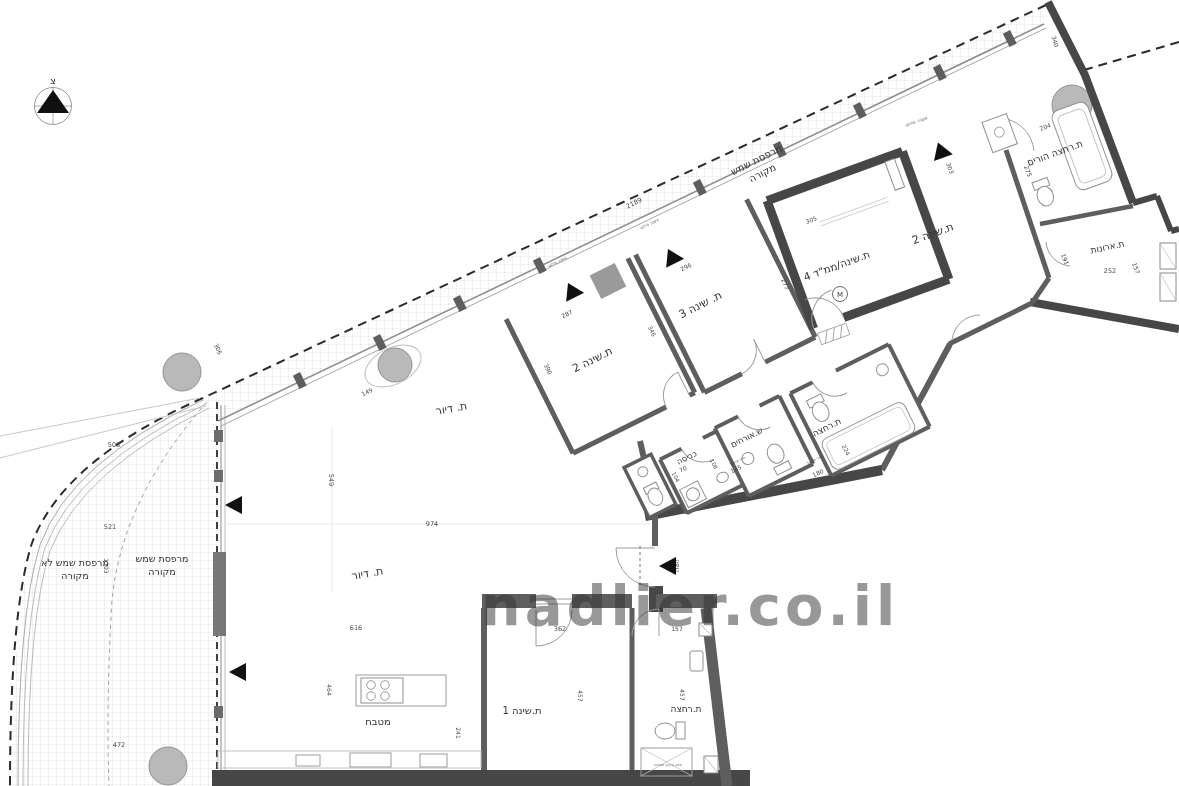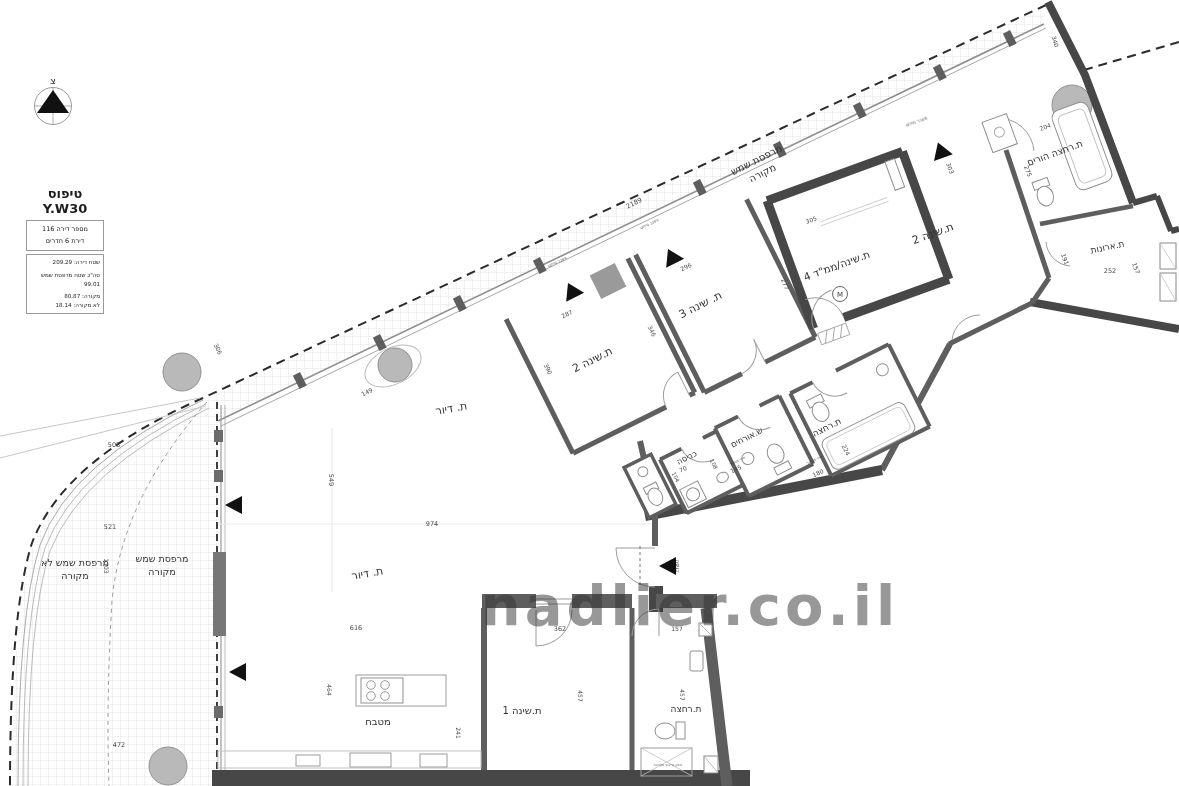--- a/index.html
+++ b/index.html
@@ -306,30 +306,14 @@
     <text class="dim" x="737" y="471" font-size="6" text-anchor="middle" transform="rotate(-26.5 737 471)">145</text>
     <text class="dim" x="819" y="475" font-size="6" text-anchor="middle" transform="rotate(-26.5 819 475)">180</text>
     <text class="dim" x="712" y="465" font-size="5.5" text-anchor="middle" transform="rotate(63 712 465)">108</text>
     <text class="dim" x="674" y="478" font-size="5.5" text-anchor="middle" transform="rotate(63 674 478)">104</text>
     <text class="dim" x="844" y="451" font-size="6" text-anchor="middle" transform="rotate(63 844 451)">224</text>
   </g>
 
   <text x="690" y="625" font-size="56" font-weight="bold" text-anchor="middle" fill="#cdcdcd" opacity="0.5" letter-spacing="4">nadlier.co.il</text>
 </svg>
 
-<div class="titleblock">
-  <div class="tb-title">טיפוס Y.W30</div>
-  <div class="tb-box">
-    <div class="l1">מספר דירה 116</div>
-    <div class="l1">דירת 6 חדרים</div>
-  </div>
-  <div class="tb-box2">
-    <div>שטח דירה: 209.29</div>
-    <div class="spacer"></div>
-    <div>סה"כ שטח מרפסת שמש</div>
-    <div>99.01</div>
-    <div class="spacer"></div>
-    <div>מקורה: 80.87</div>
-    <div>לא מקורה: 18.14</div>
-  </div>
+
 </div>
 
-</div>
-
 </body></html>

